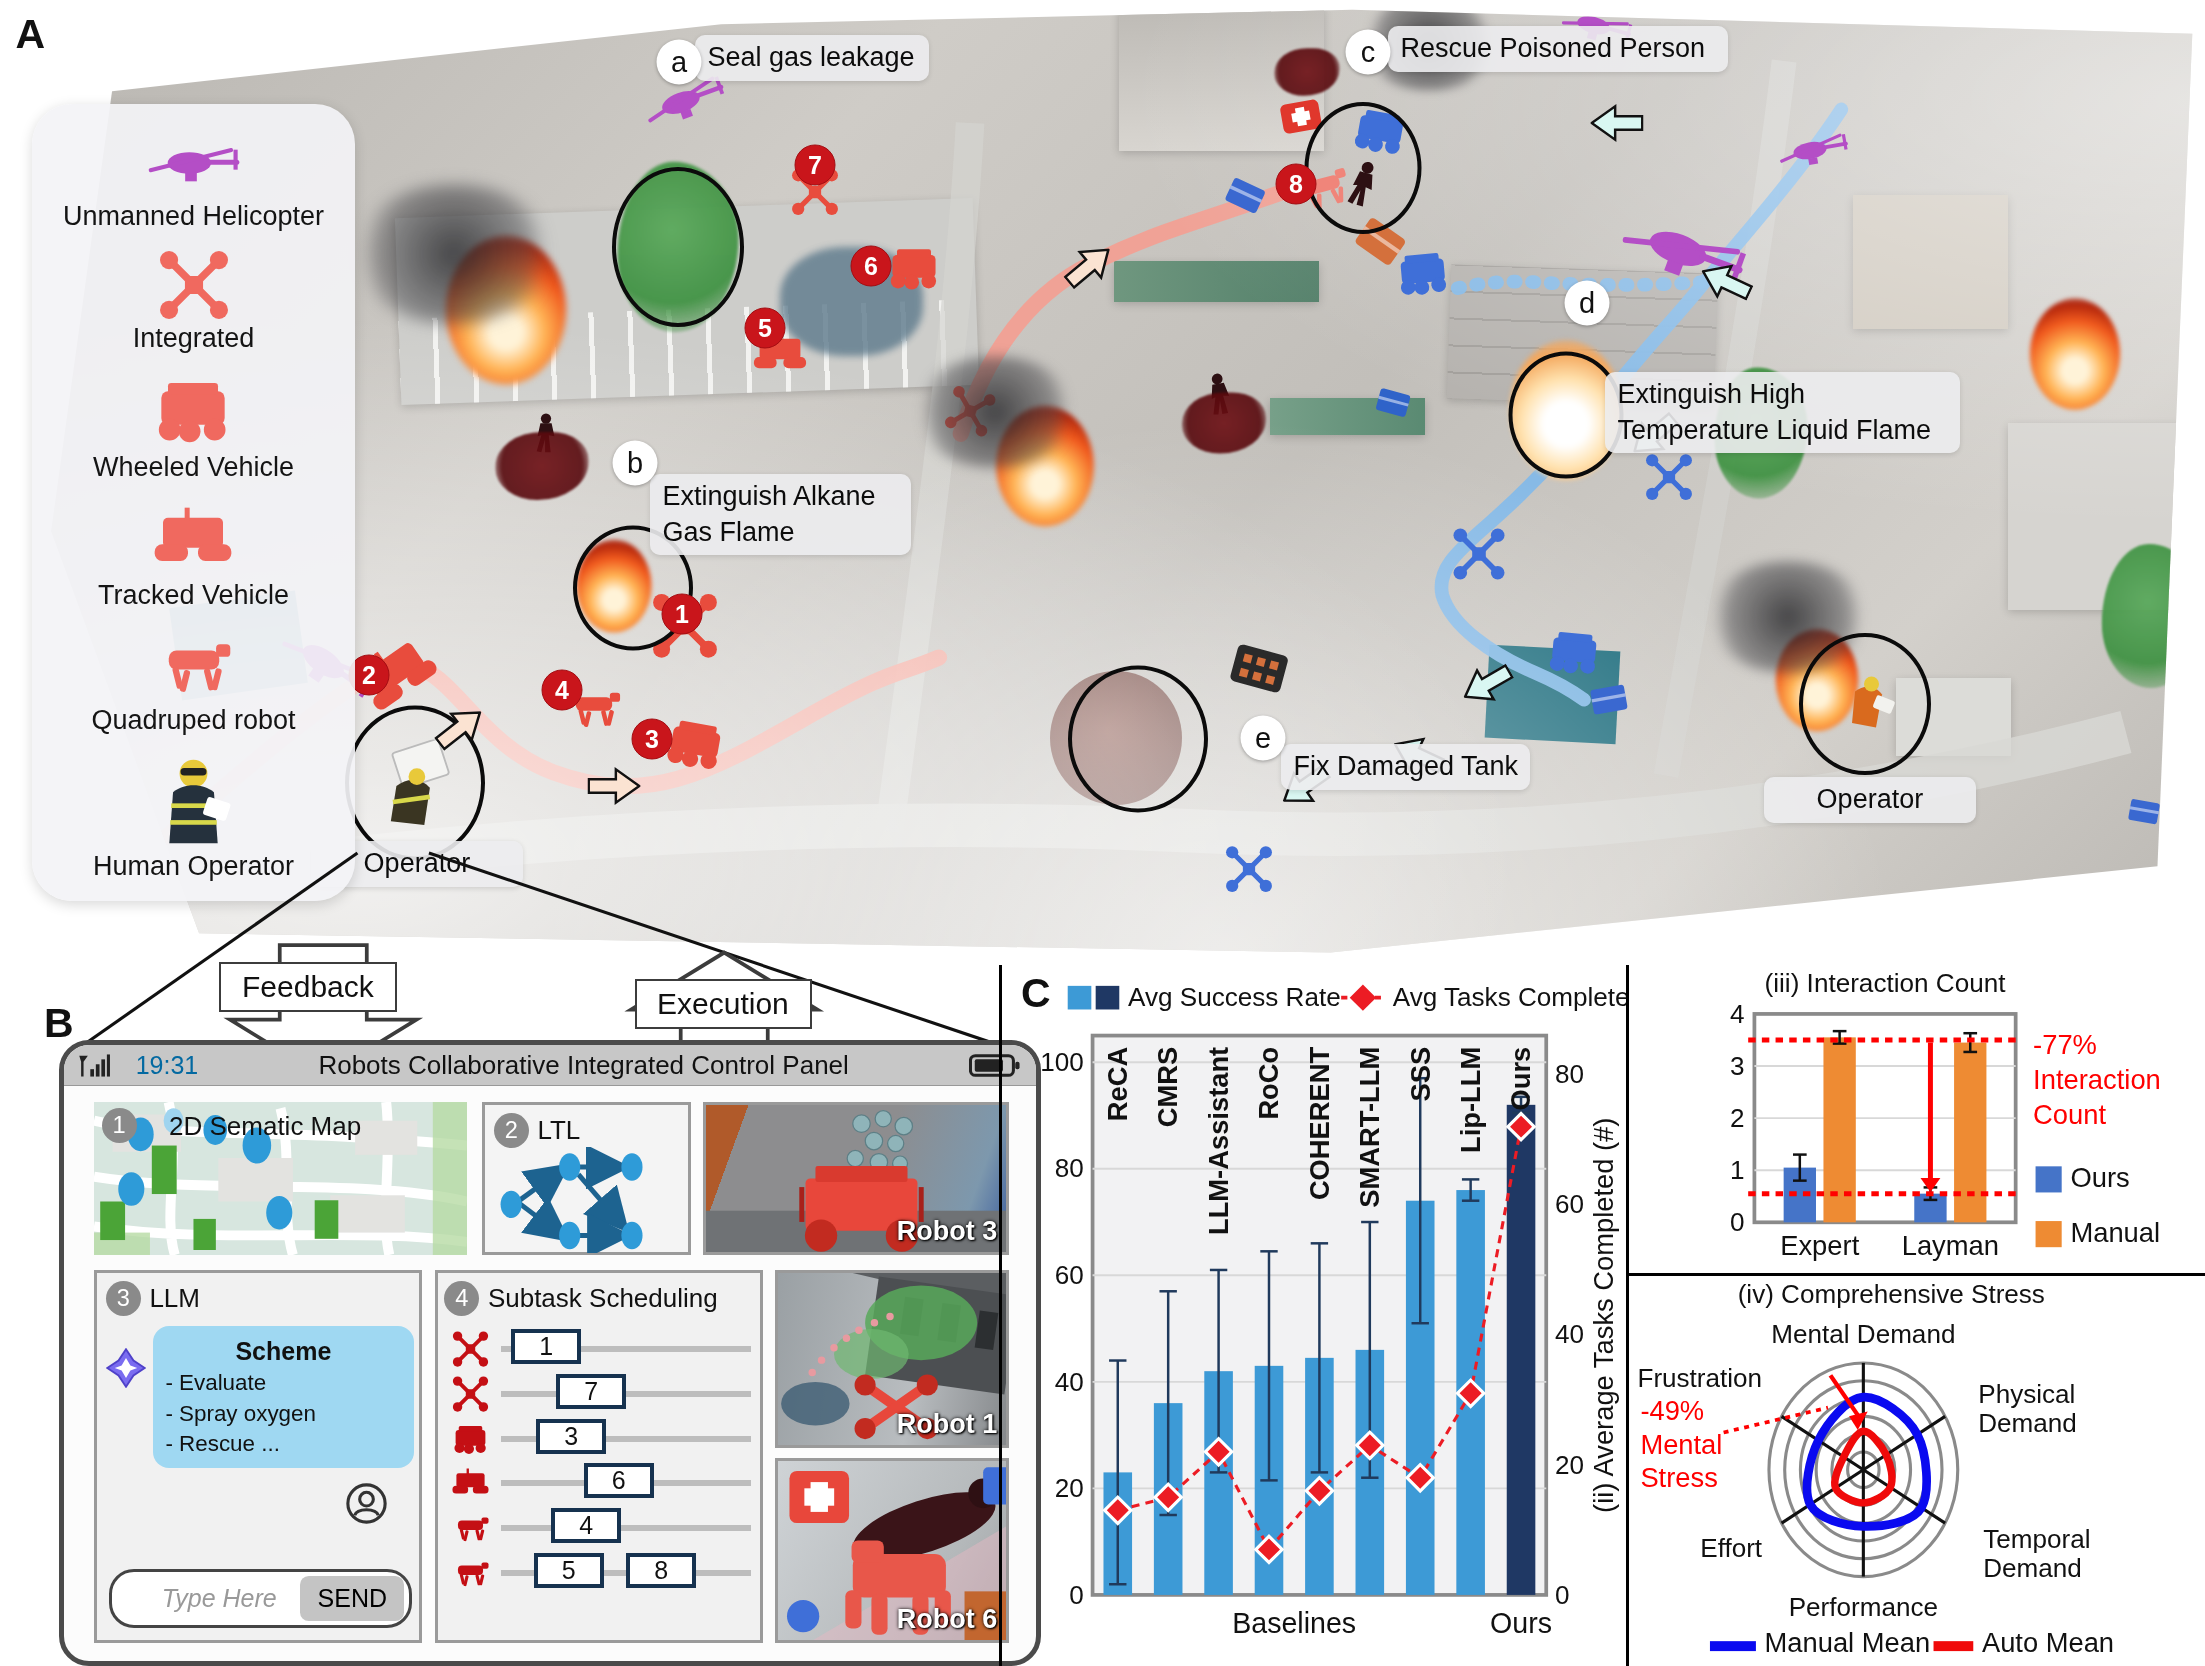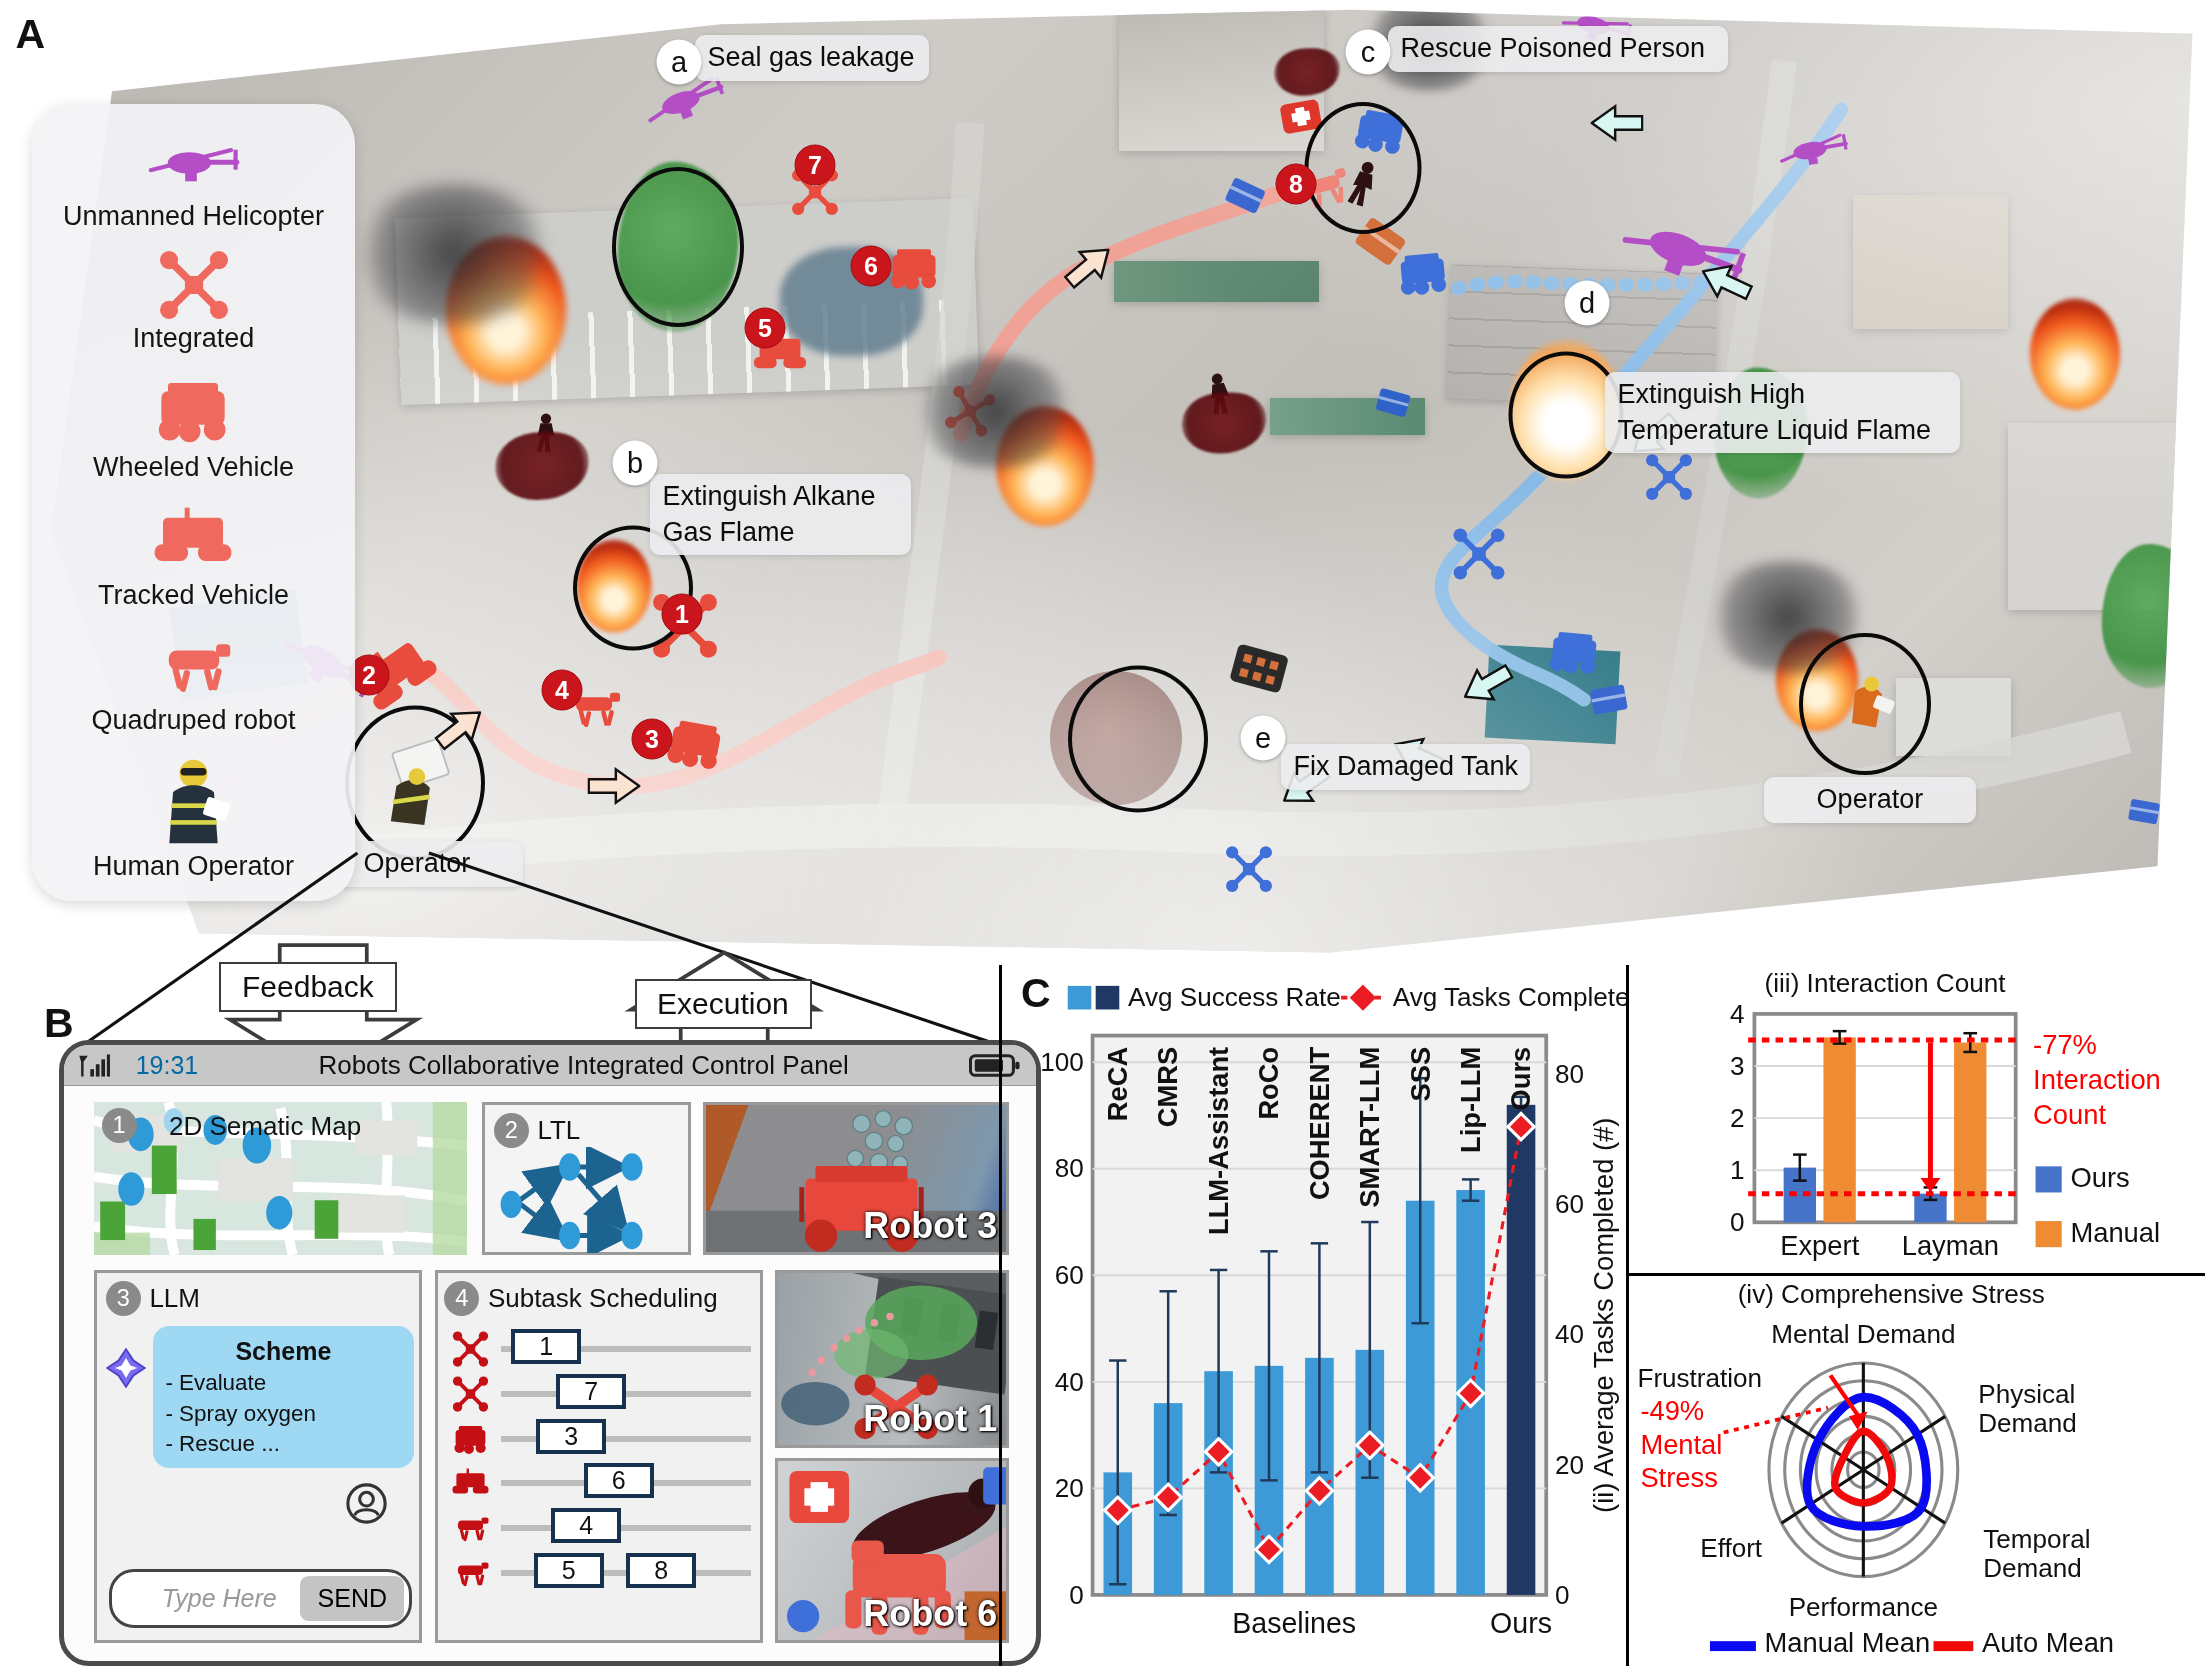--- a/index.html
+++ b/index.html
@@ -52,21 +52,21 @@
        border:5px solid #4b4b4b;border-radius:30px;z-index:45;overflow:hidden;}
   #phone-header{position:absolute;left:0;top:0;width:100%;height:40px;background:#c7c7c7;
        border-bottom:1.9px solid #999;display:flex;align-items:center;}
   #phone-title{flex:1;text-align:center;font-size:26px;color:#111;}
   #phone-time{font-size:25px;margin-left:26px;color:#0369a1;}
   .pcard{position:absolute;background:#f0f0f0;border:3.1px solid #9a9a9a;box-sizing:border-box;}
   .pnum{width:35px;height:35px;border-radius:50%;background:#8a8a8a;color:#fff;font-size:23.6px;
        display:inline-flex;align-items:center;justify-content:center;margin-right:8.7px;flex:none;}
   .pcard-title{font-size:26px;color:#111;display:flex;align-items:center;}
   .photo{position:absolute;border:3.1px solid #9a9a9a;box-sizing:border-box;overflow:hidden;}
-  .photo .cap{position:absolute;right:8.7px;bottom:5px;color:#fff;font-weight:bold;font-size:36px;
+  .photo .cap{position:absolute;right:8.7px;bottom:5px;color:#fff;font-weight:bold;font-size:27px;
        text-shadow:0 0 3.7px #000,1.2px 1.2px 1.9px #000;z-index:5;}
   .bubble{border-radius:16px;padding:8.7px 12.4px;font-size:22.4px;line-height:1.35;}
   .srow{position:absolute;left:8.7px;right:8.7px;height:40px;display:flex;align-items:center;}
   .strack{position:relative;flex:1;height:5.6px;background:#bdbdbd;margin-left:7.5px;}
   .sbox{position:absolute;top:-17px;height:35px;width:70px;background:#fff;border:4.4px solid #16324f;
        box-sizing:border-box;display:flex;align-items:center;justify-content:center;font-size:25px;color:#111;}
   
   .divider{position:absolute;background:#000;z-index:55;}
   svg text{font-family:"Liberation Sans",sans-serif;}
 </style>

